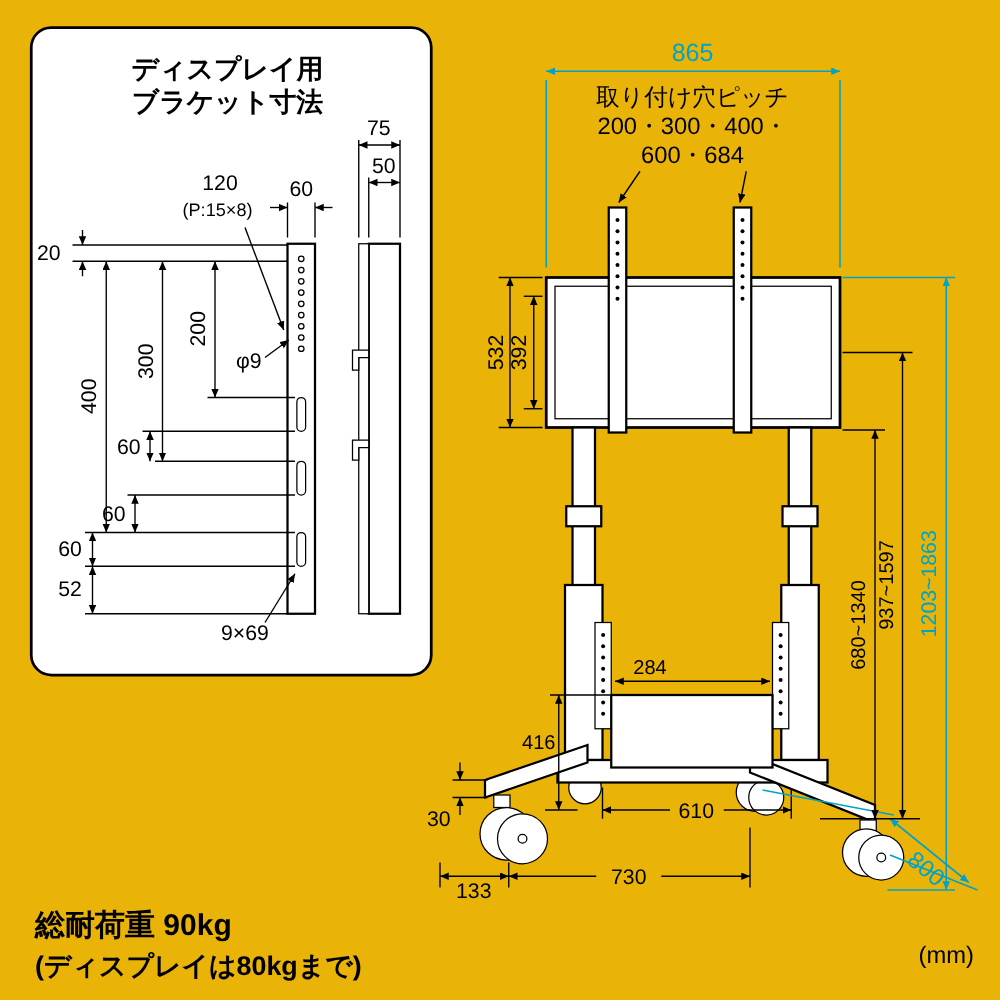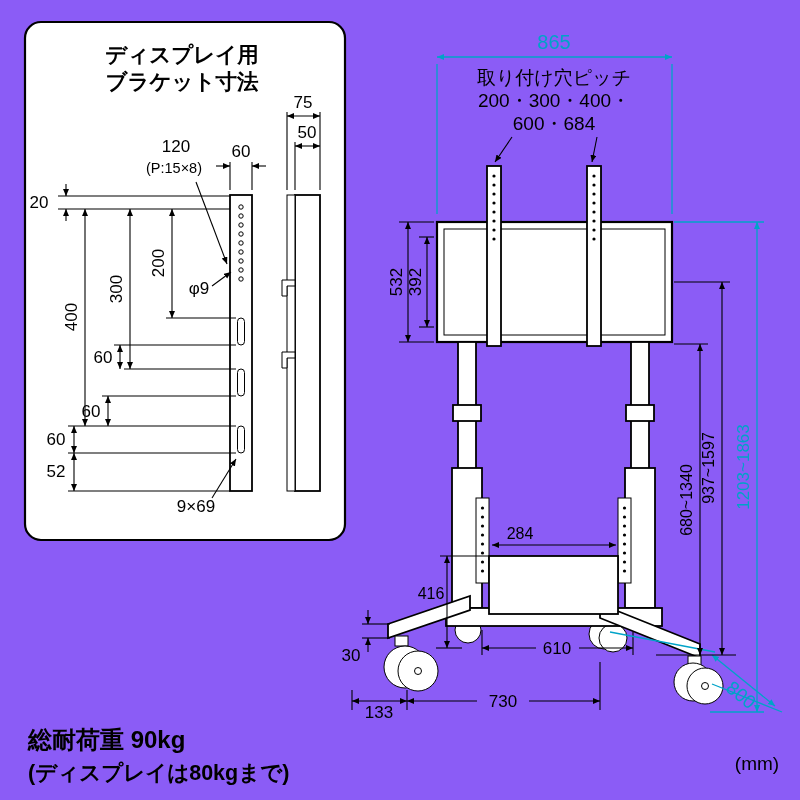--- a/index.html
+++ b/index.html
@@ -1,16 +1,16 @@
 <!DOCTYPE html>
 <html style="--accent: #00a3c8; --ink: #000000;"><head>
 <meta charset="utf-8">
 <style>
   html,body{margin:0;padding:0;background:#fff;}
-  #canvas{position:relative;width:800px;height:800px;background:#8b5cf6;overflow:hidden;}
+  #canvas{position:relative;width:800px;height:800px;background:#eab308;overflow:hidden;}
   .t{font-family:"Liberation Sans","DejaVu Sans",sans-serif;fill:var(--ink,#000);}
   .b{font-weight:bold;}
   .s14{font-size:14.5px}.s16{font-size:16px}.s17{font-size:17px}.s19{font-size:19px}
   .s20{font-size:20px}.s21{font-size:21.5px}.s24{font-size:24px}
   .cy{fill:var(--accent,#00a3c8);}
   .ln{stroke:var(--ink,#000);stroke-width:1.1;fill:none;}
   .lnc{stroke:var(--accent,#00a3c8);stroke-width:1.3;fill:none;}
   .sh{stroke:var(--ink,#000);stroke-width:1.8;fill:#fff;}
   .sh2{stroke:var(--ink,#000);stroke-width:2.2;fill:#fff;}
   .thin{stroke:var(--ink,#000);stroke-width:1;fill:#fff;}

